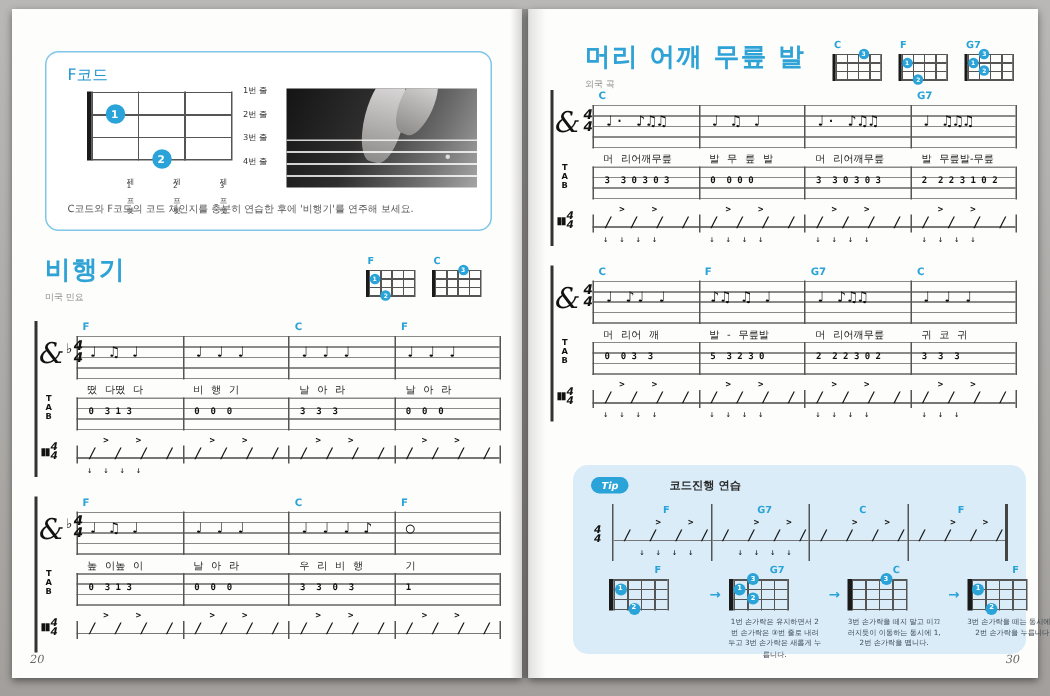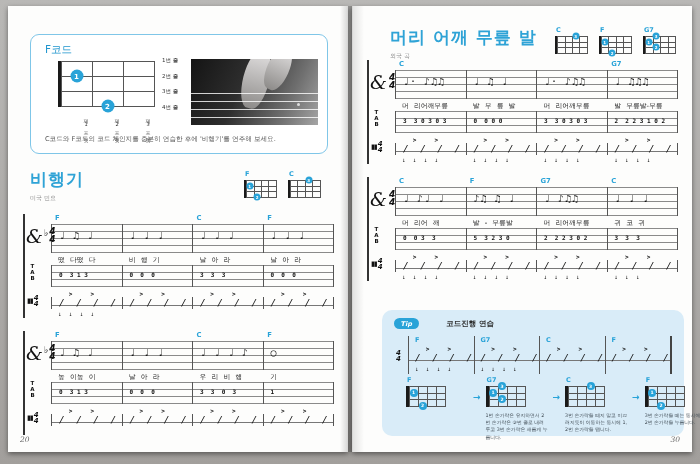--- a/index.html
+++ b/index.html
@@ -84,21 +84,21 @@
     background-size:100% 22px;background-repeat:no-repeat;}
   .row.tabstaff .mcell{border-left:1px solid #555;font-size:6px;font-weight:700;color:#111;padding:6px 0 0 7px;}
   .row.accents{height:7px;}
   .row.accents .mcell{font-size:6px;font-weight:700;color:#111;line-height:7px;padding-left:7px;}
   .row.slashes{height:12px;border-right:1px solid #555;
     background:linear-gradient(to bottom,transparent 8px,#777 8px,#777 9px,transparent 9px);}
   .row.slashes .mcell{border-left:1px solid #555;font-size:9.5px;font-style:italic;color:#111;line-height:11px;padding-left:7px;}
   .row.arrowsr{height:9px;}
   .row.arrowsr .mcell{font-size:6px;color:#222;line-height:9px;padding-left:7px;}
   
-  .tipbox{position:absolute;left:30px;top:304px;width:302px;height:126px;background:#d9ecf8;border-radius:10px;}
+  .tipbox{position:absolute;left:30px;top:304px;width:302px;height:126px;background:#d9ecf8;border-radius:10px;text-align:center;}
   .tiphead{position:absolute;left:12px;top:8px;display:flex;align-items:center;gap:6px;}
   .tipbadge{background:#29a3d8;color:#fff;font-size:6.5px;font-style:italic;font-weight:700;
     padding:1.5px 7px;border-radius:6px;}
   .tiptitle{font-size:7.5px;font-weight:700;color:#2b2b2b;margin-left:21px;}
   .tiprhythm{position:absolute;left:14px;top:26px;right:12px;}
   .ttsig{position:absolute;left:0;top:14px;display:flex;flex-direction:column;font-size:7px;font-weight:700;line-height:6px;color:#111;}
   .trow{display:flex;margin-left:12px;border-right:2px solid #444;}
   .tmeas{flex:1;min-width:0;border-left:1px solid #555;}
   .tmeas > div{white-space:pre;overflow:hidden;font-family:"DejaVu Sans Mono",monospace;}
   .tchord{font-family:"DejaVu Sans",sans-serif !important;font-size:6.5px;font-weight:700;color:#29a3d8;height:9px;padding-left:6px;}

